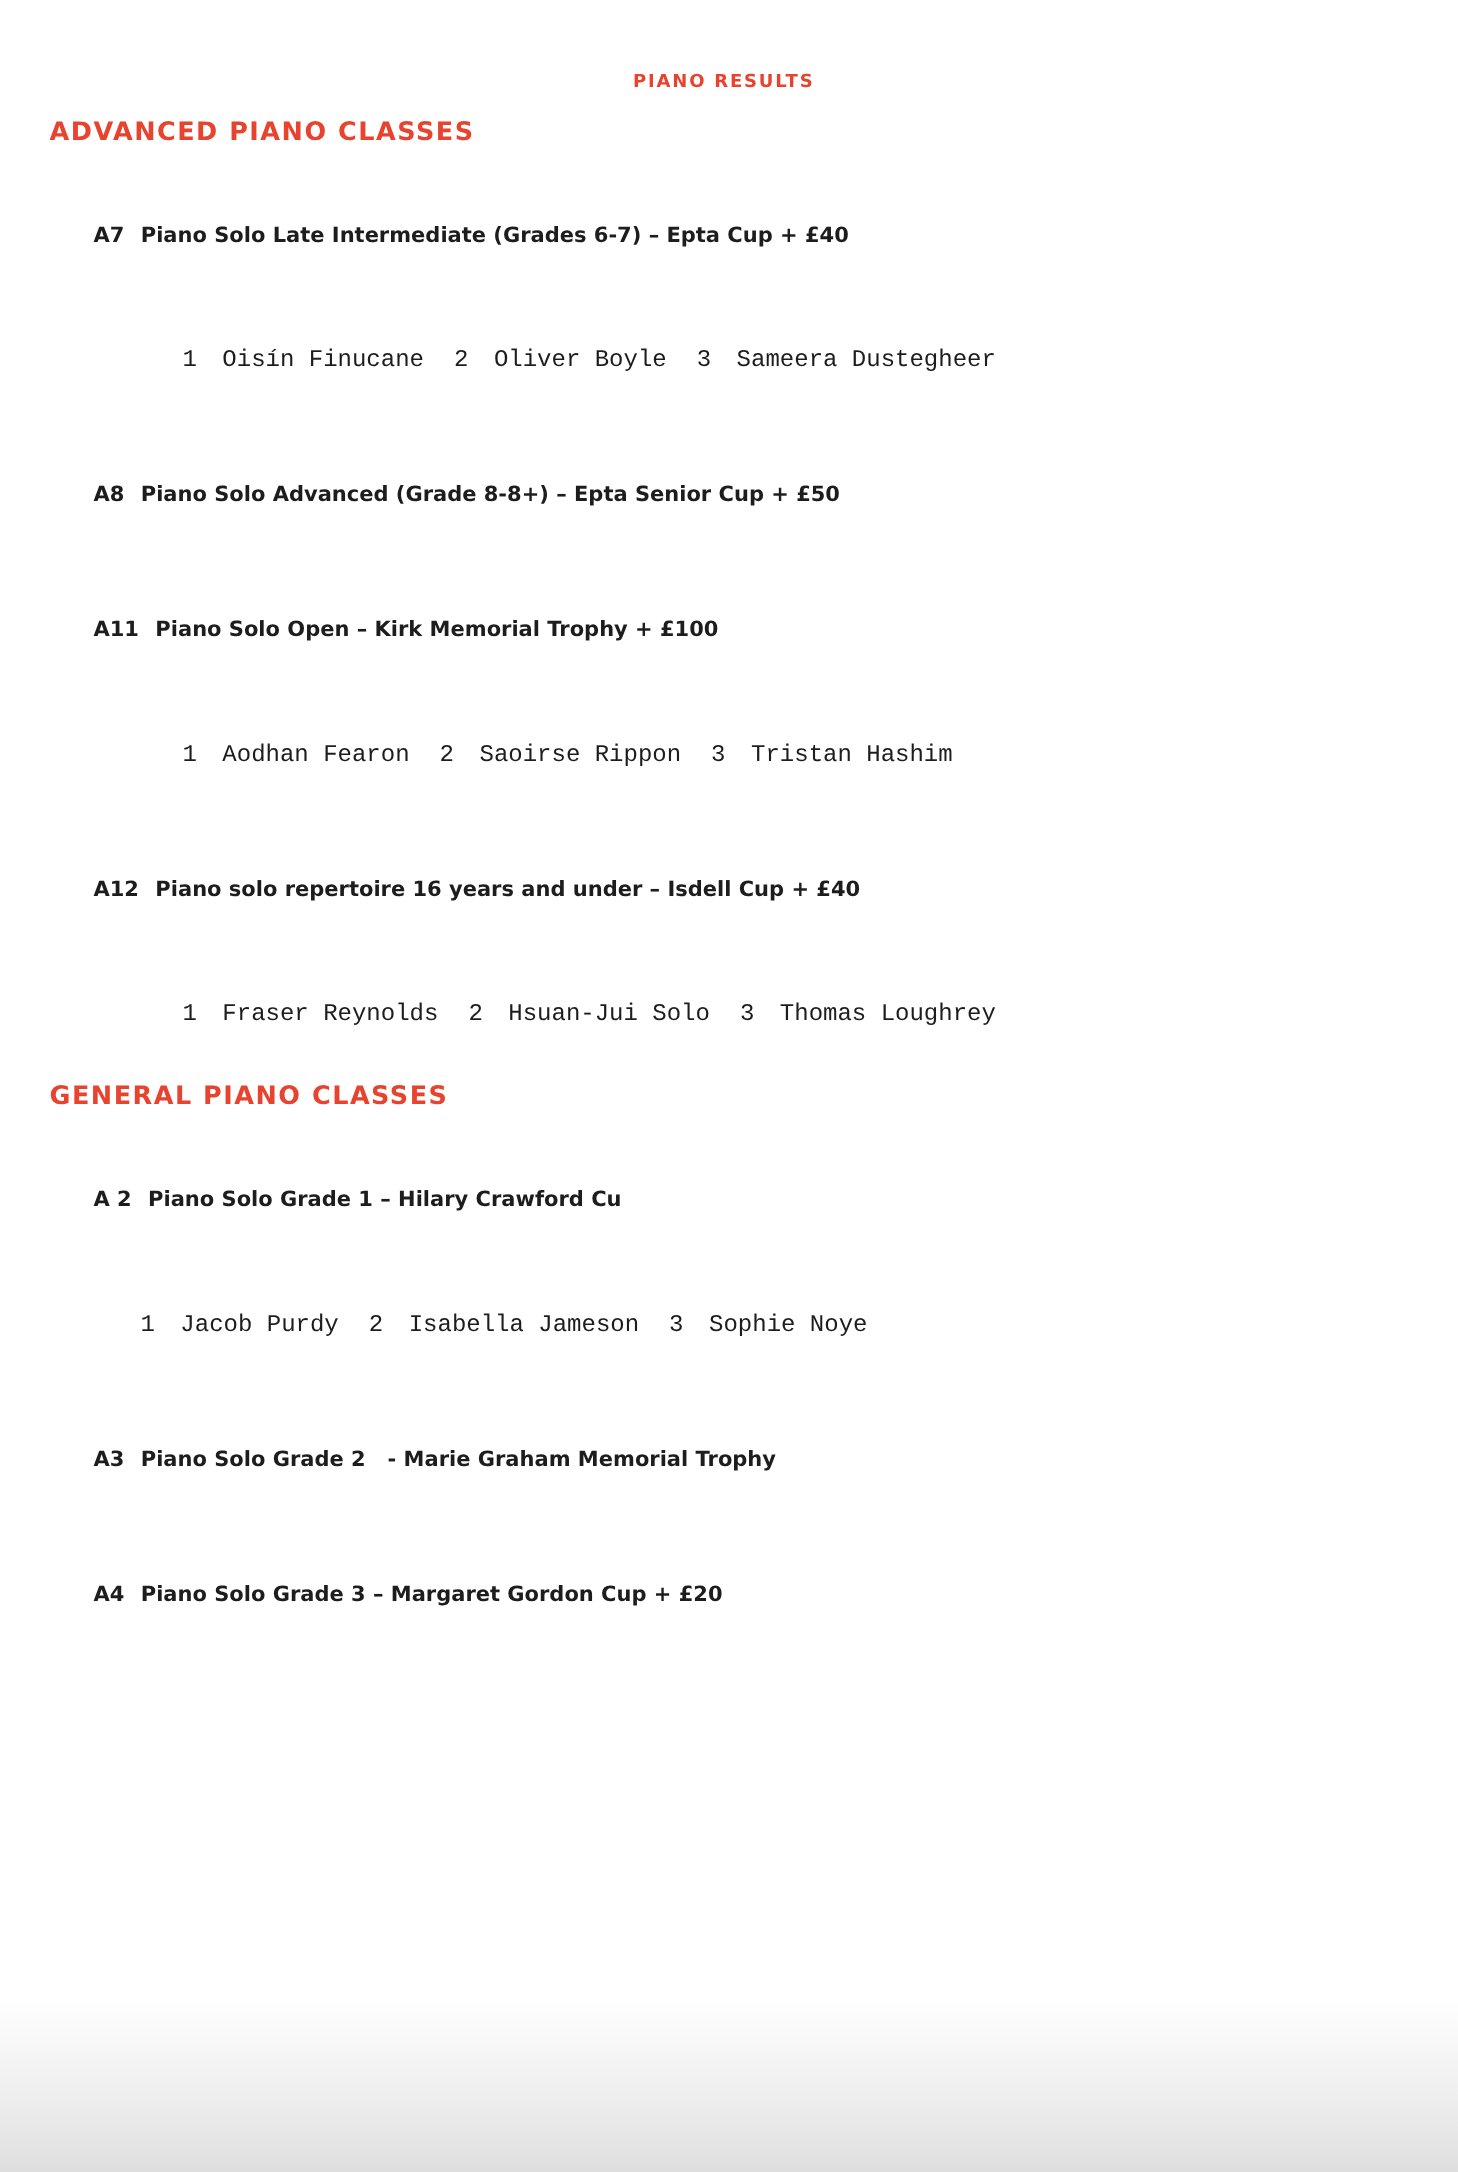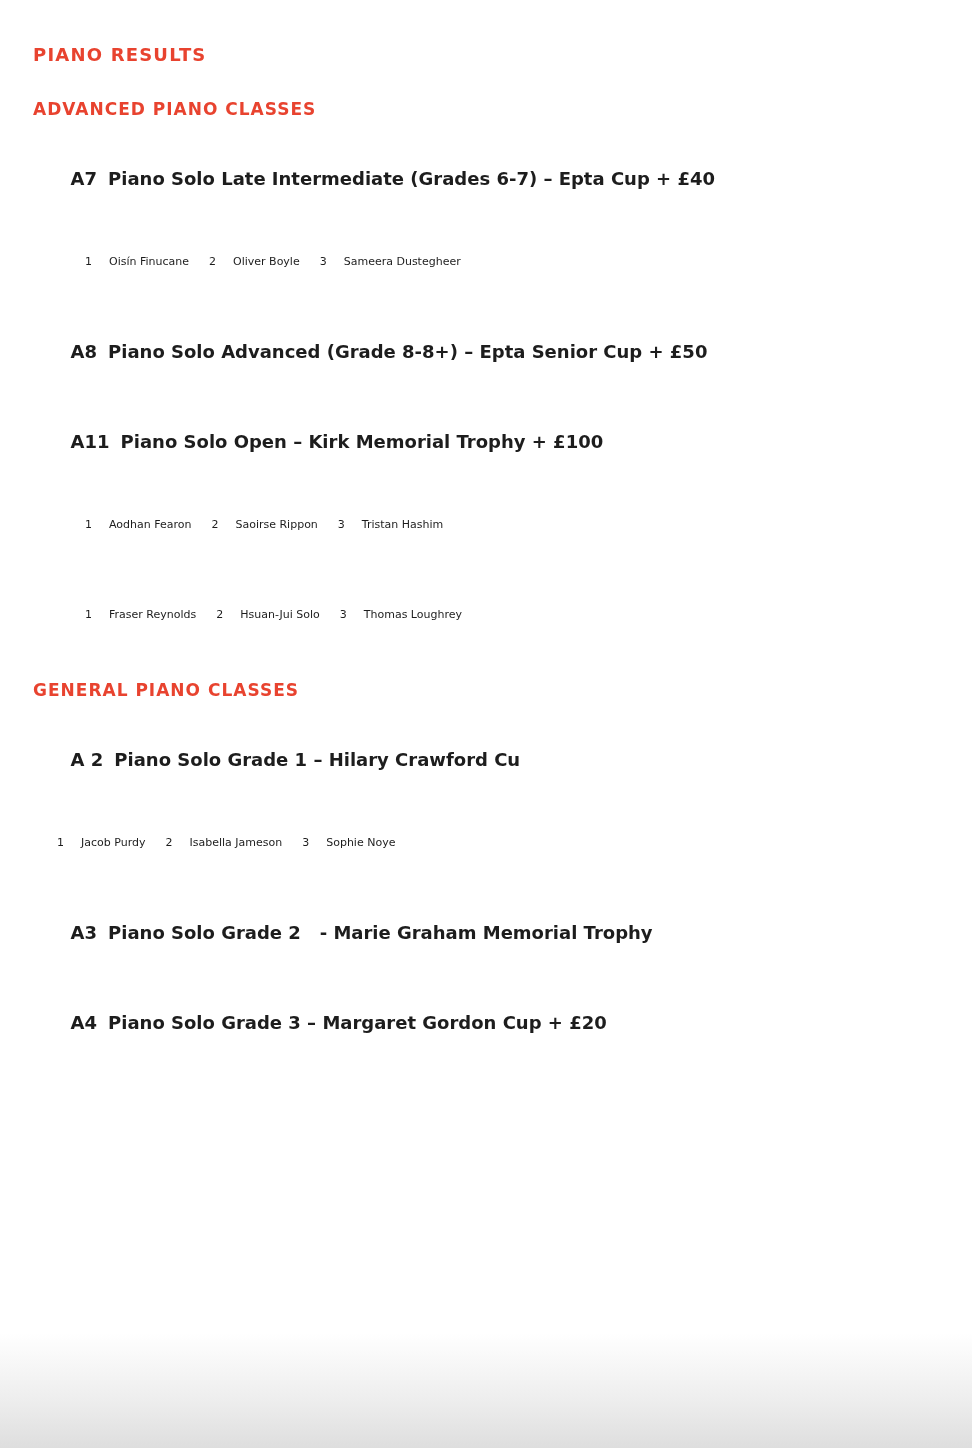--- a/index.html
+++ b/index.html
@@ -15,53 +15,55 @@
     font-family: "DejaVu Sans", "Liberation Sans", sans-serif;
     color: #1d1d1d;
   }
   .page {
     padding: 44px 40px 0 33px;
     position: relative;
     z-index: 1;
   }
   .doc-title {
     color: #e8432f;
-    font-size: 18px;
+    font-size: 12px;
     font-weight: bold;
     letter-spacing: 1.2px;
     line-height: 21px;
     white-space: pre-wrap;
+    text-align: center;
   }
   .section-heading {
     color: #e8432f;
     font-size: 17px;
     font-weight: bold;
     letter-spacing: 1px;
     line-height: 21px;
-    margin-top: 34px;
+    margin-top: 13px;
     white-space: pre-wrap;
   }
   .klass {
     margin-top: 27px;
   }
   .class-heading {
-    font-size: 18px;
+    font-size: 14px;
     font-weight: bold;
     line-height: 21px;
     white-space: pre-wrap;
   }
   .class-code {
     margin-right: 11px;
   }
   .winners {
     margin-top: 20px;
-    font-size: 11px;
+    font-size: 16px;
     line-height: 21px;
     padding-left: 31px;
     white-space: pre-wrap;
+    font-family: Liberation Mono, monospace;
   }
   .winners.flush {
     padding-left: 3px;
   }
   .place {
     display: inline-block;
     margin-right: 17px;
   }
   .names {
     display: inline-block;
@@ -105,20 +107,23 @@
   <div class="klass">
     <div class="class-heading">
       <span class="class-code">A11</span><span>Piano Solo Open – Kirk Memorial Trophy + £100</span>
     </div>
     <div class="winners">
       <span class="place">1</span><span class="names">Aodhan Fearon</span><span class="place">2</span><span class="names">Saoirse Rippon</span><span class="place">3</span><span class="names">Tristan Hashim</span>
     </div>
   </div>
 
   <div class="klass">
+    <div class="class-heading">
+      <span class="class-code">A12</span><span>Piano solo repertoire 16 years and under – Isdell Cup + £40</span>
+    </div>
     <div class="winners">
       <span class="place">1</span><span class="names">Fraser Reynolds</span><span class="place">2</span><span class="names">Hsuan-Jui Solo</span><span class="place">3</span><span class="names">Thomas Loughrey</span>
     </div>
   </div>
 
 
   <div class="section-heading">GENERAL PIANO CLASSES</div>
 
   <div class="klass">
     <div class="class-heading">

